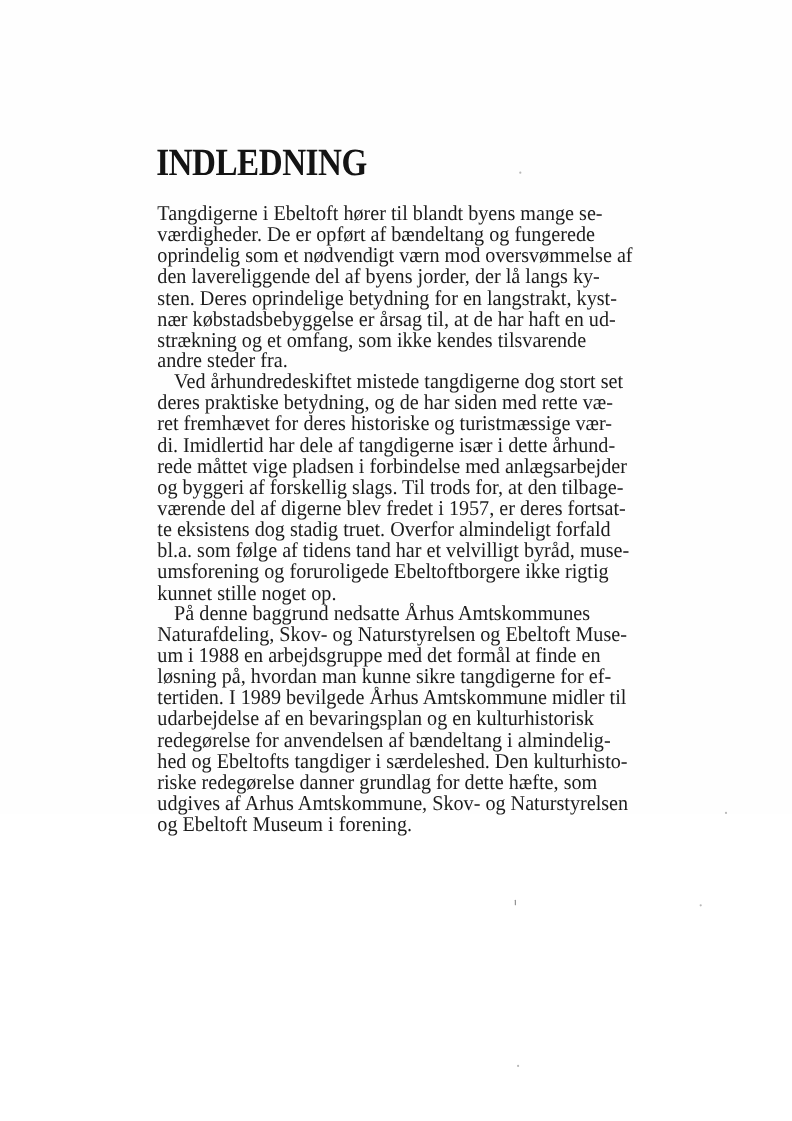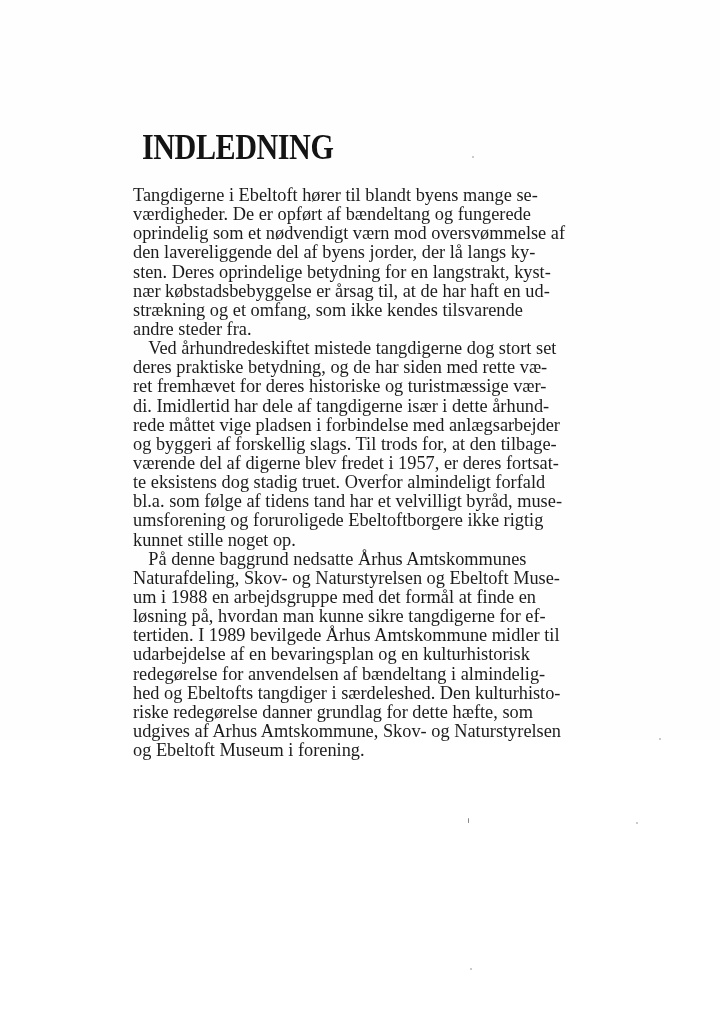--- a/index.html
+++ b/index.html
@@ -31,21 +31,21 @@
     font-size: 35px;
     letter-spacing: -0.5px;
     line-height: 40px;
     color: #141414;
     transform: scaleX(0.86);
     transform-origin: left top;
     margin: 0;
   }
   .body-text {
     position: absolute;
-    left: 133px;
+    left: 143px;
     top: 185px;
     width: 470px;
   }
   .line {
     display: block;
     white-space: nowrap;
     font-size: 19.2px;
     line-height: 19.15px;
     height: 19.15px;
     color: #1c1c1c;

